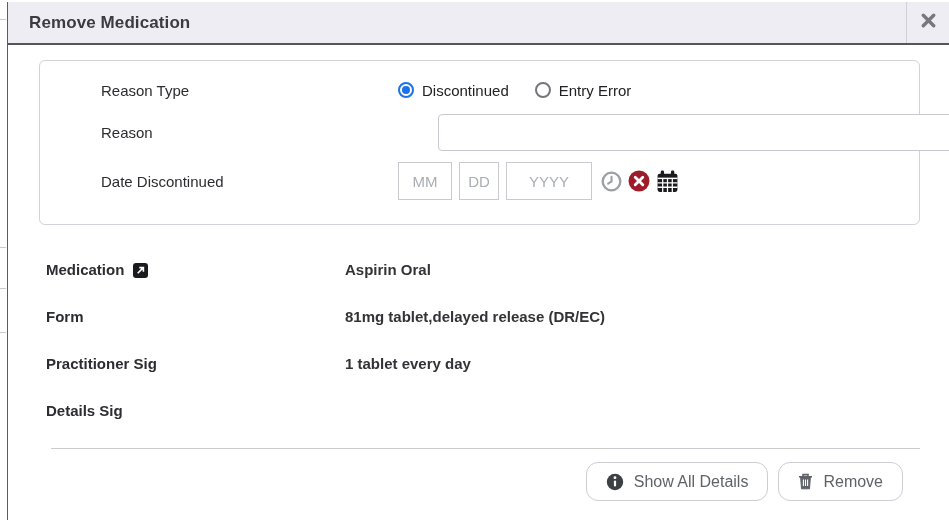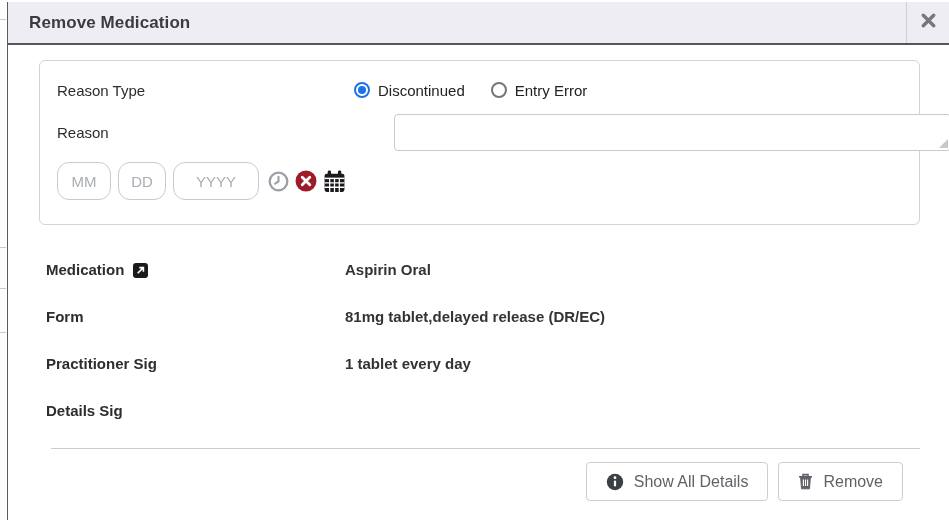--- a/index.html
+++ b/index.html
@@ -45,21 +45,21 @@
   }
 
   
   .modal-body { padding: 15px 29px 0 31px; flex: 1 1 auto; }
 
   .fieldset {
     border: 1px solid #d2d2d8; border-radius: 6px;
     background: #fff;
     padding: 14px 16px 24px 17px;
   }
-  .f-row { display: grid; grid-template-columns: 297px 1fr; align-items: center; }
+  .f-row { display: grid; grid-template-columns: 297px 1fr; align-items: center; margin-left: 44px; }
   .f-row.top { align-items: flex-start; gap: 40px; }
   .row-reason-type { min-height: 30px; }
   .row-reason { margin-top: 9px; }
   .row-date { margin-top: 11px; }
   .f-label, .d-label { font-size: 15px; color: #2d2d31; }
 
   
   .radio-group { display: flex; }
   .radio-opt { display: flex; align-items: center; margin-right: 26px; cursor: pointer; font-size: 15px; color: #222226; }
   .radio-circle {
@@ -83,45 +83,45 @@
   .grip {
     position: absolute; left: 545px; top: 25px;
     width: 0; height: 0;
     border-left: 9px solid transparent; border-bottom: 9px solid #b9b9bf;
     opacity: 0.8;
   }
 
   
   .date-row-inner { display: flex; align-items: center; }
   .date-input {
-    height: 38px; border: 1px solid #c9c9cf; border-radius: 12px;
+    height: 38px; border: 1px solid #c9c9cf; border-radius: 0;
     text-align: center; font-family: "Liberation Sans", sans-serif;
     font-size: 15px; color: #333; outline: none; margin-right: 7px;
   }
   .date-input::placeholder { color: #a9aeb4; }
-  .mm { width: 54px; } .dd { width: 48px; } .yyyy { width: 86px; }
+  .mm { width: 54px; } .dd { width: 40px; } .yyyy { width: 86px; }
   .date-icons { display: flex; align-items: center; margin-left: 2px; }
   .date-icons .icn { display: inline-flex; align-items: center; justify-content: center; margin-right: 6px; cursor: pointer; }
 
   
   .details { margin-top: 21px; font-weight: bold; }
   .d-row { display: grid; grid-template-columns: 299px 1fr; align-items: center; height: 47px; padding-left: 7px; }
   .d-label-wrap { display: flex; align-items: center; gap: 6px; }
   .d-value { font-size: 15px; color: #333337; }
   .ext-link { display: inline-flex; cursor: pointer; margin-left: 3px; position: relative; top: 1px; }
 
   
   .footer-divider { border: none; border-top: 1px solid #cccccc; margin: 14px 0 0 12px; }
   .modal-footer {
     padding: 13px 17px 0 0;
     display: flex; justify-content: flex-end; align-items: flex-start; gap: 10px;
   }
   .btn {
     height: 39px; background: #fff;
-    border: 1px solid #cdced3; border-radius: 4px;
+    border: 1px solid #cdced3; border-radius: 12px;
     display: inline-flex; align-items: center; gap: 10px;
     padding: 0 19px; font-family: "Liberation Sans", sans-serif;
     font-size: 16px; color: #5f6368; cursor: pointer;
   }
 </style>
 </head>
 <body>
 
 <div class="page-edge">
   <div class="frag frag1"></div>
@@ -167,20 +167,21 @@
 
       <div class="f-row row-reason top">
         <div class="f-label" style="padding-top:10px">Reason</div>
         <div class="reason-wrap">
           <textarea class="reason" value="" style=""></textarea>
           <span class="grip"></span>
         </div>
       </div>
 
       <div class="f-row row-date">
+        <div class="f-label">Date Discontinued</div>
         <div class="date-row-inner">
           <input class="date-input mm" placeholder="MM" style="">
           <input class="date-input dd" placeholder="DD" style="">
           <input class="date-input yyyy" placeholder="YYYY" style="">
           <span class="date-icons">
             <span class="icn">
               <svg width="21" height="21" viewBox="0 0 20 20">
                 <circle cx="10" cy="10" r="8.4" fill="none" stroke="#9aa0a6" stroke-width="2.2"></circle>
                 <path d="M10 5.6V10L6.8 12" fill="none" stroke="#9aa0a6" stroke-width="2" stroke-linecap="round"></path>
               </svg>

